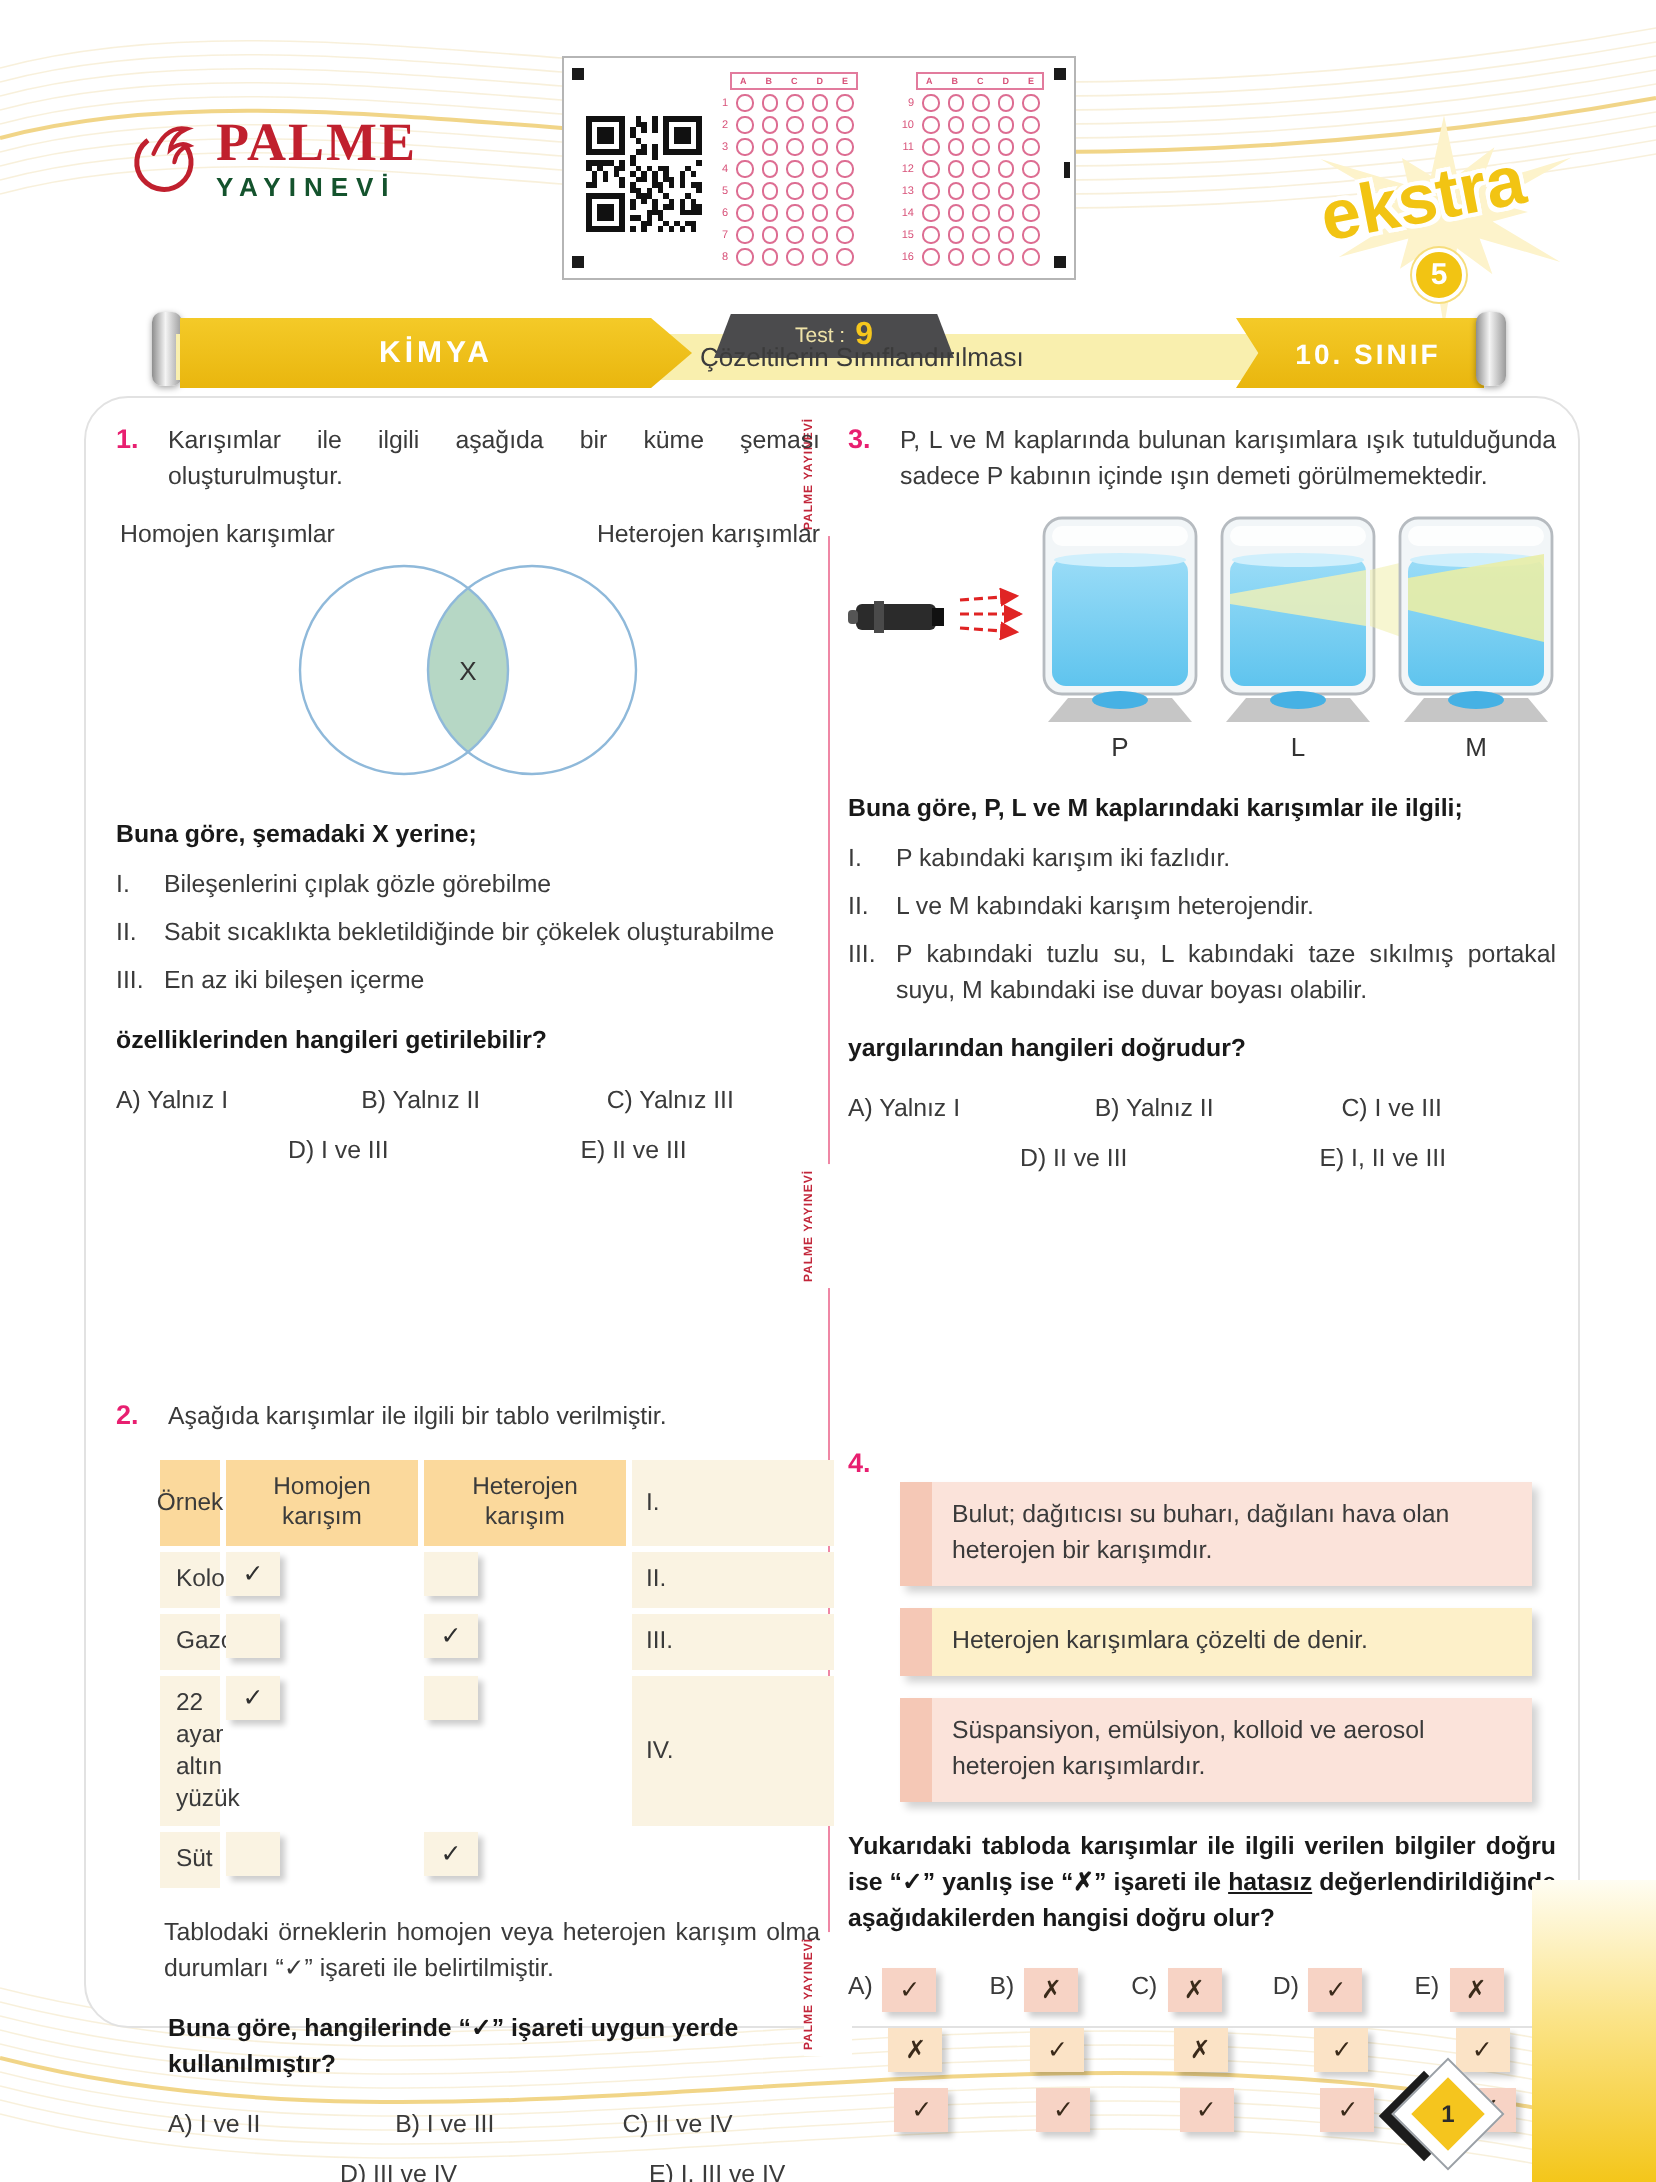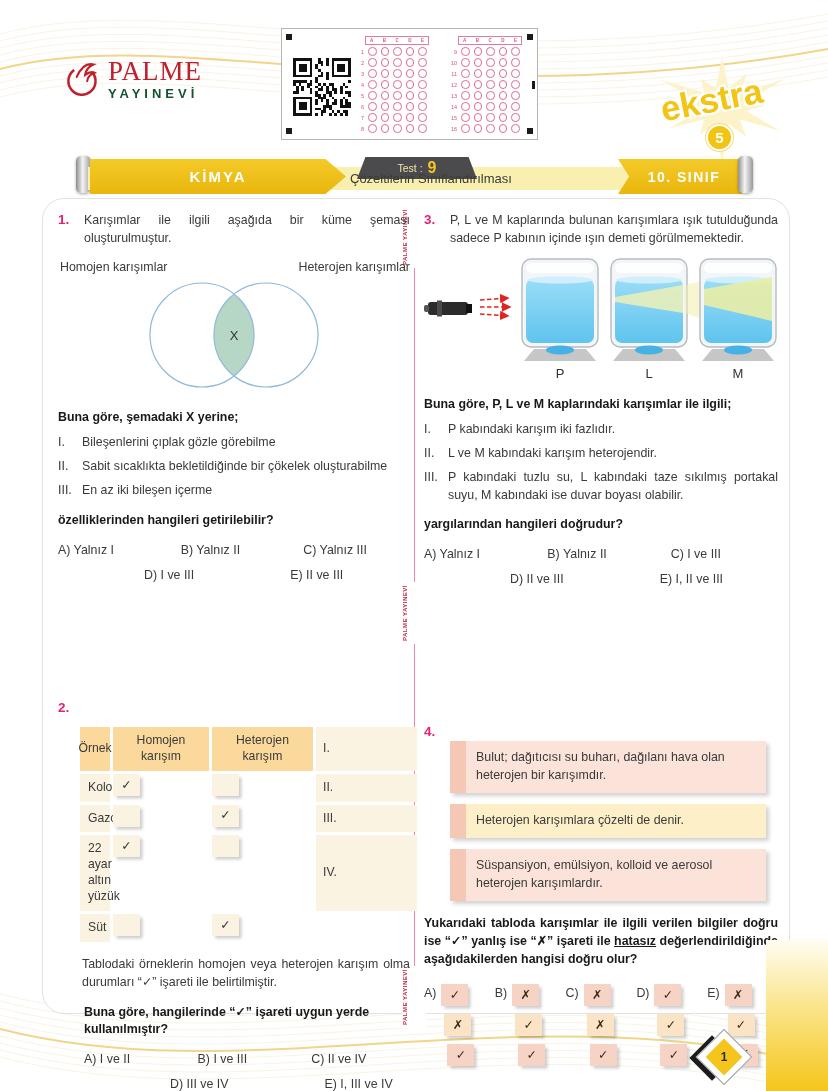--- a/index.html
+++ b/index.html
@@ -7,21 +7,21 @@
   body{position:relative;font-family:"Liberation Sans",sans-serif;background:#fff;overflow:hidden;color:#3a3a3a}
   svg text{font-family:"Liberation Sans",sans-serif}
   .waves{position:absolute;left:0;pointer-events:none}
   #waves-top{top:0}
   #waves-bottom{top:980px}
 
   
   .brand{position:absolute;left:62px;top:54px;display:flex;align-items:flex-start}
   .brand-icon{width:42px;height:48px}
   .brand-txt{margin-left:4px;margin-top:4px}
-  .brand-name{font-family:"Liberation Serif",serif;font-size:27px;font-weight:400;color:#c0202e;letter-spacing:1px;line-height:26px}
+  .brand-name{font-family:"Liberation Serif",serif;font-size:27px;font-weight:700;color:#c0202e;letter-spacing:1px;line-height:26px}
   .brand-sub{font-size:13px;font-weight:700;color:#14532d;letter-spacing:4px;line-height:19px}
 
   
   .sheet{position:absolute;left:281px;top:28px;width:257px;height:112px;background:#fff;border:1px solid #b5b5b5}
   .corner{position:absolute;width:6px;height:6px;background:#1a1a1a}
   .c-tl{left:4px;top:5px}.c-tr{right:4px;top:5px}.c-bl{left:4px;bottom:5px}.c-br{right:4px;bottom:5px}
   .side-mark{position:absolute;right:2px;top:52px;width:3px;height:8px;background:#1a1a1a}
   #qr{position:absolute;left:11px;top:29px}
   .bubble-group{position:absolute;top:7px}
   #bg-0{left:73px}#bg-1{left:166px}
@@ -595,20 +595,21 @@
       <div class="opt-row2">
         <span class="opt">D) II ve III</span>
         <span class="opt">E) I, II ve III</span>
       </div>
     </div>
 </div>
 
 <div class="q" id="q2">
   <div class="qhead">
     <span class="qnum">2.</span>
+    <span class="qtext">Aşağıda karışımlar ile ilgili bir tablo verilmiştir.</span>
   </div>
   <div class="q2-table" id="q2-table" style="margin-left:22px">
       <div class="tc corner"></div>
       <div class="tc head">Örnek</div>
       <div class="tc head">Homojen karışım</div>
       <div class="tc head">Heterojen karışım</div>
       <div class="tc num">I.</div>
       <div class="tc name">Kolonya</div>
       <div class="tc mark">✓</div>
       <div class="tc mark"></div>

